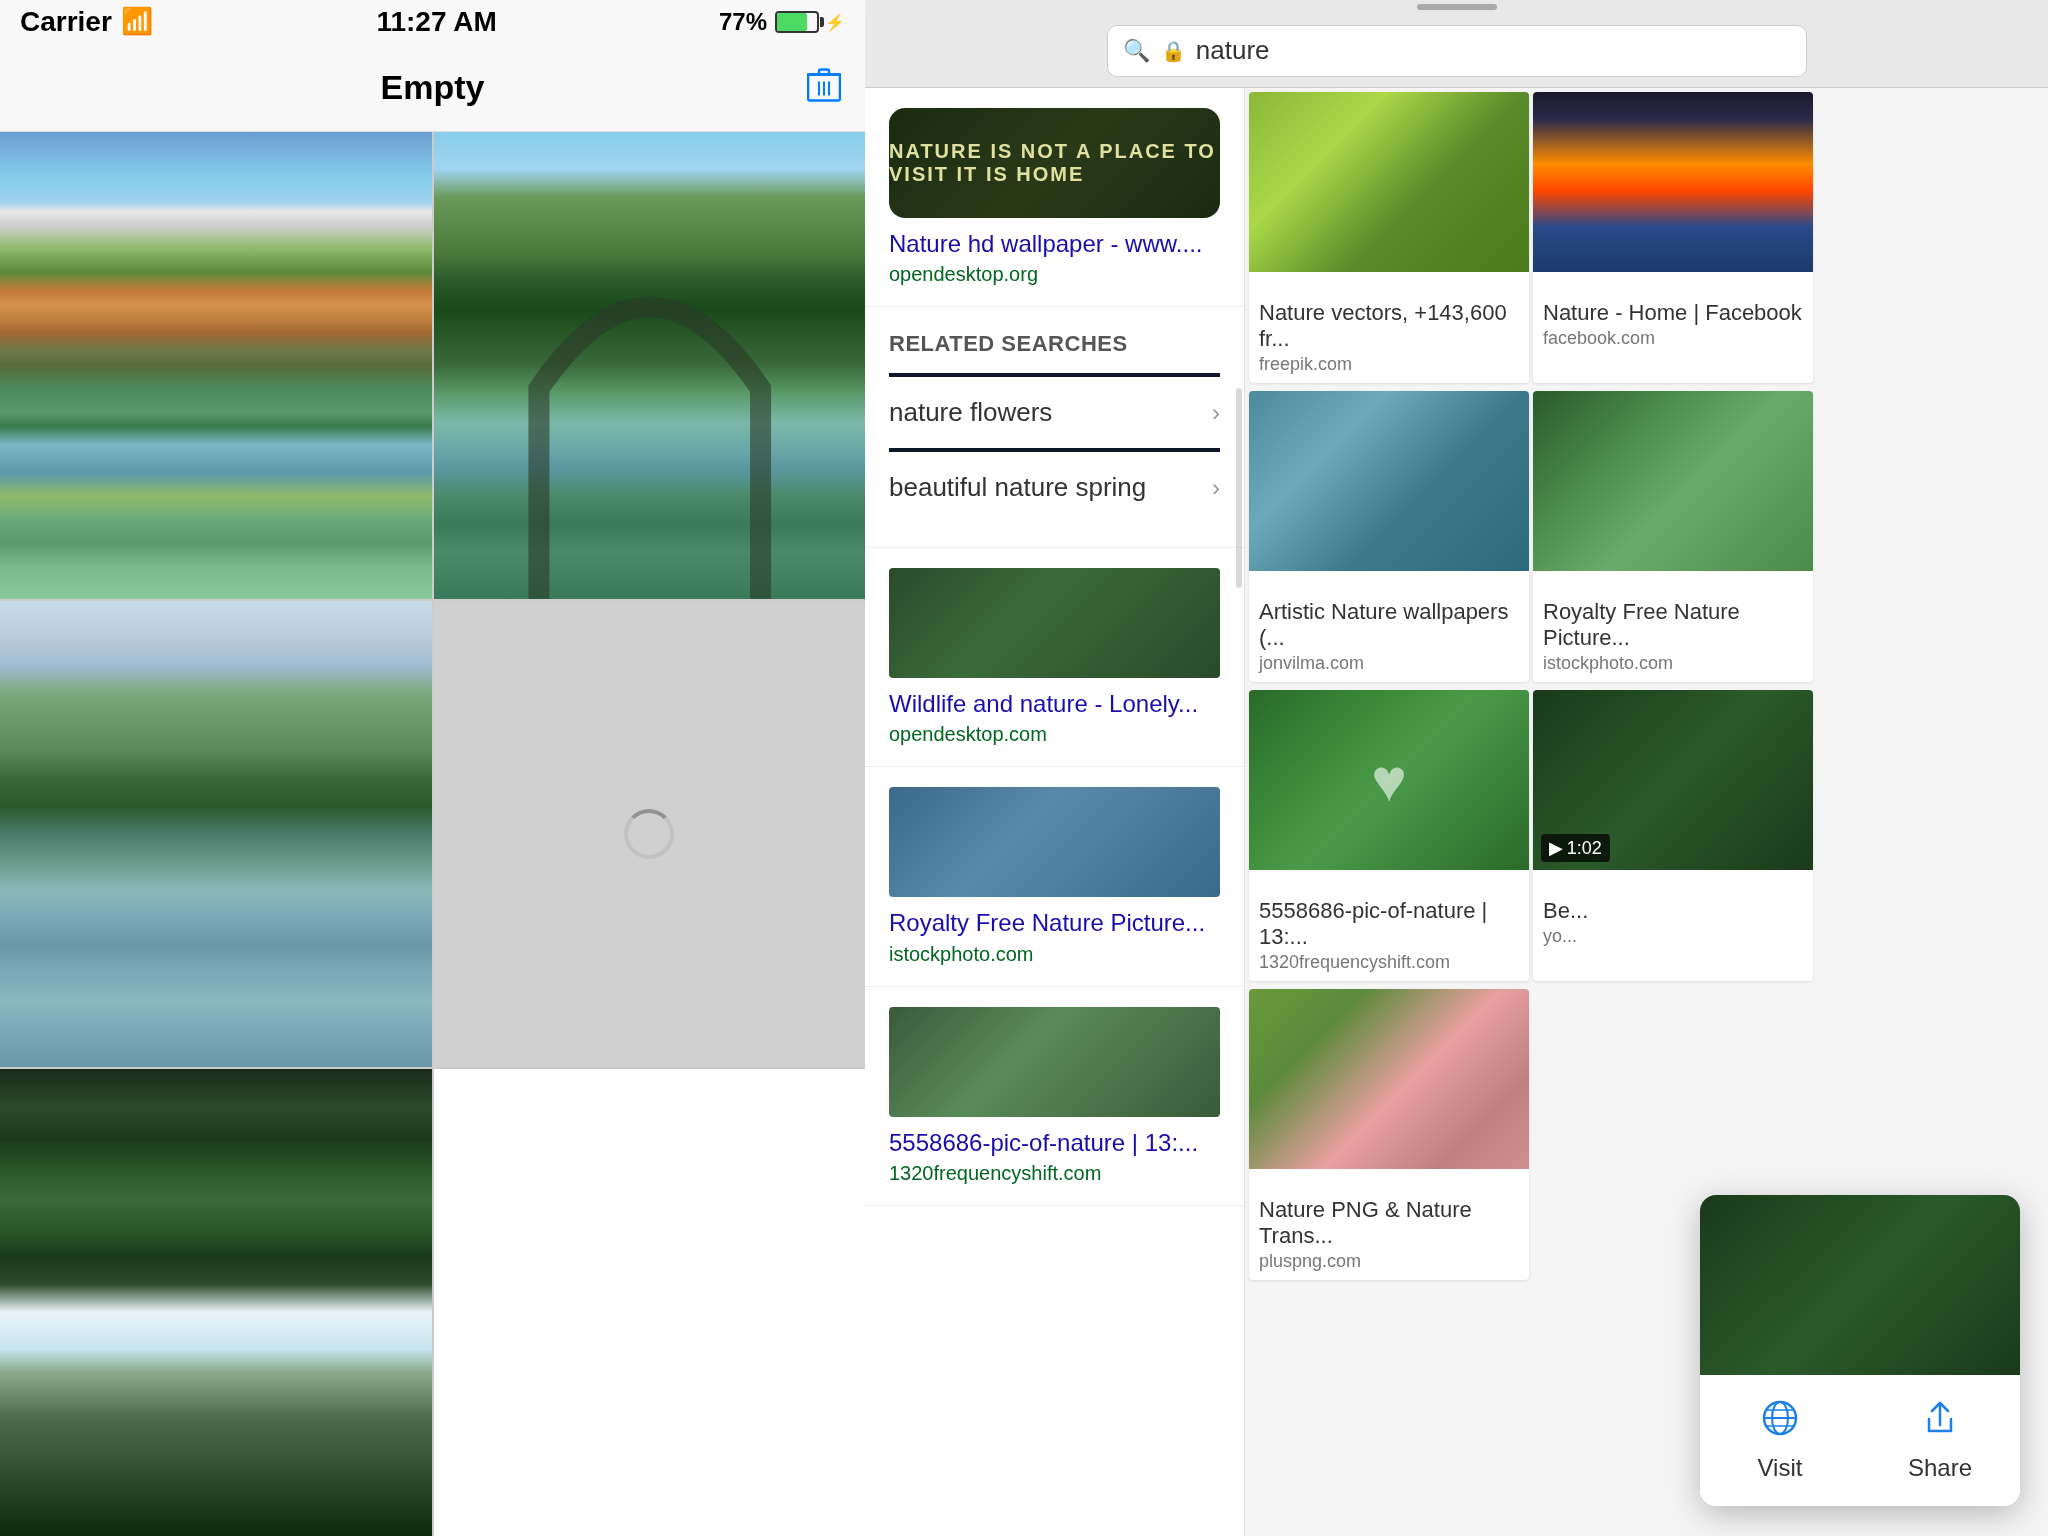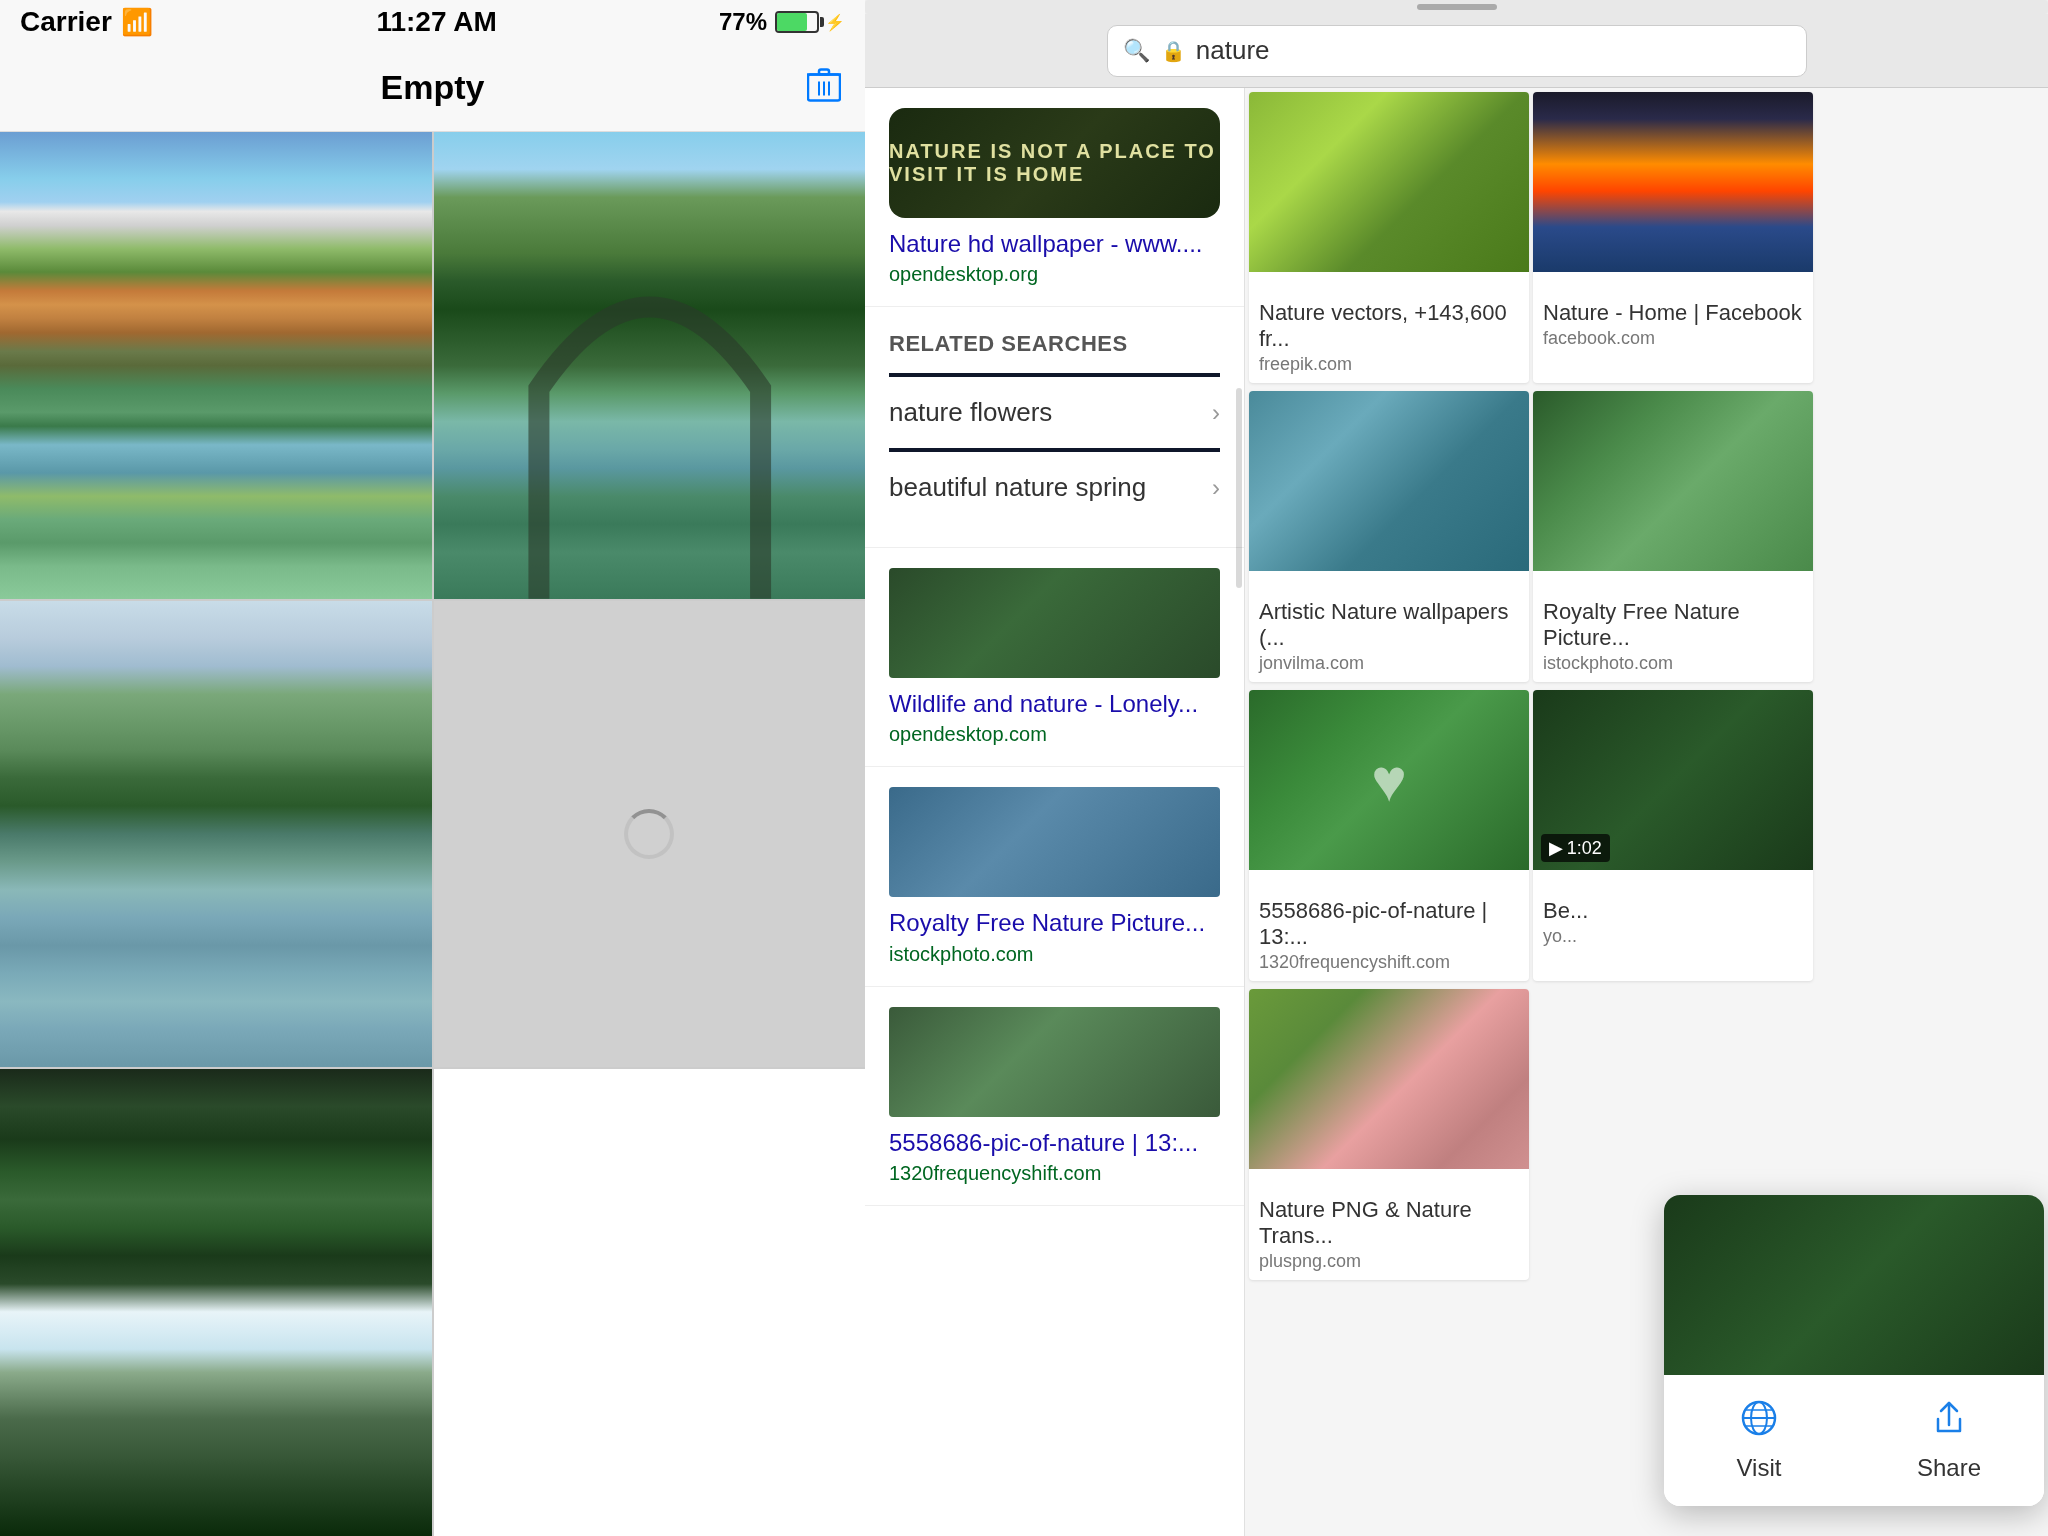--- a/index.html
+++ b/index.html
@@ -19,21 +19,21 @@
     #status-bar {
       height: 44px;
       background: #f8f8f8;
       display: flex;
       align-items: center;
       justify-content: space-between;
       padding: 0 20px;
       font-size: 28px;
       font-weight: 600;
     }
-    #status-left { display: flex; align-items: center; gap: 10px; }
+    #status-left { display: flex; align-items: flex-start; gap: 10px; }
     #status-right { display: flex; align-items: center; gap: 8px; font-size: 26px; }
     .battery-container { display: flex; align-items: center; gap: 4px; }
     .battery-icon {
       width: 44px; height: 22px; border: 2px solid #333; border-radius: 4px; position: relative; display: flex; align-items: center;
     }
     .battery-icon::after { content: ''; position: absolute; right: -7px; top: 50%; transform: translateY(-50%); width: 4px; height: 10px; background: #333; border-radius: 0 2px 2px 0; }
     .battery-fill { background: #4cd964; width: 75%; height: 100%; border-radius: 2px; }
     .battery-lightning { font-size: 16px; color: #333; margin-left: 2px; }
 
     
@@ -231,22 +231,22 @@
       height: 180px;
     }
     .img-card-body { padding: 8px 10px; margin-top: 20px; }
     .img-card-title { font-size: 22px; color: #333; margin-bottom: 2px; }
     .img-card-source { font-size: 18px; color: #777; }
 
     
     #popup-card {
       position: absolute;
       bottom: 30px;
-      right: 4px;
-      width: 380px;
+      right: 28px;
+      width: 320px;
       background: #fff;
       border-radius: 16px;
       box-shadow: 0 8px 32px rgba(0,0,0,0.25);
       overflow: hidden;
       z-index: 100;
       margin-left: 40px;
     }
     .popup-thumb {
       width: 100%;
       height: 180px;

